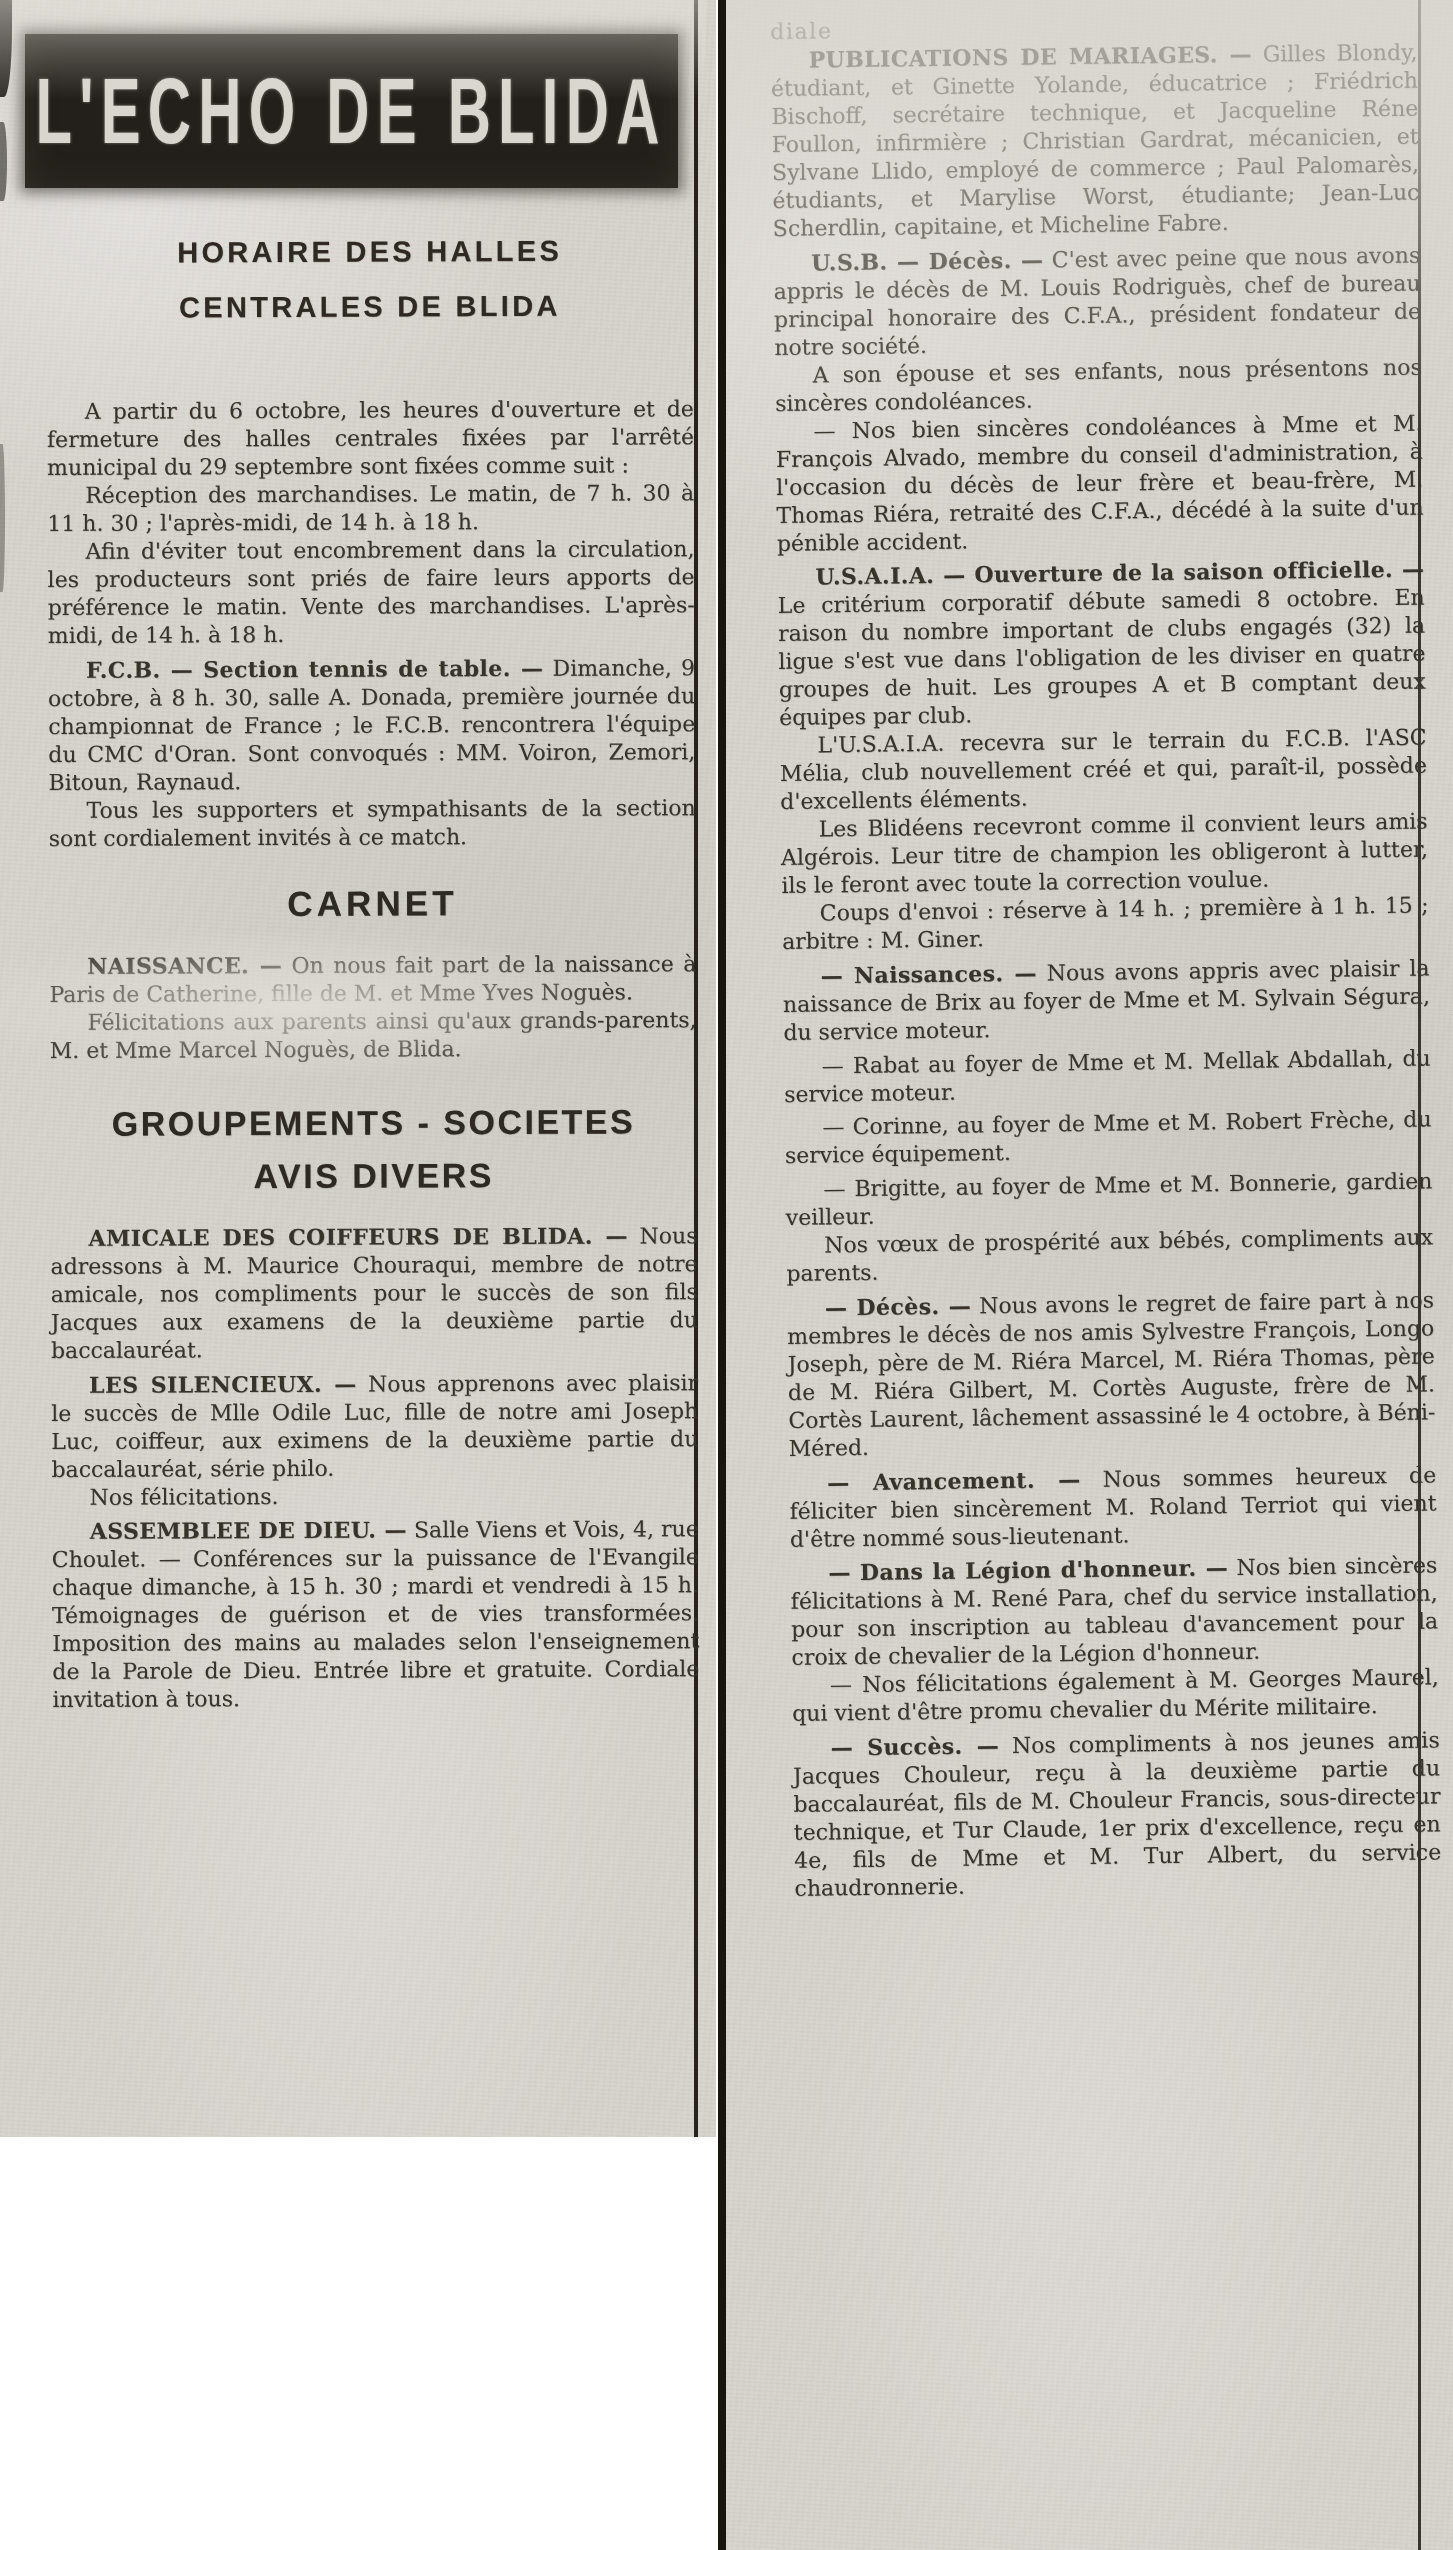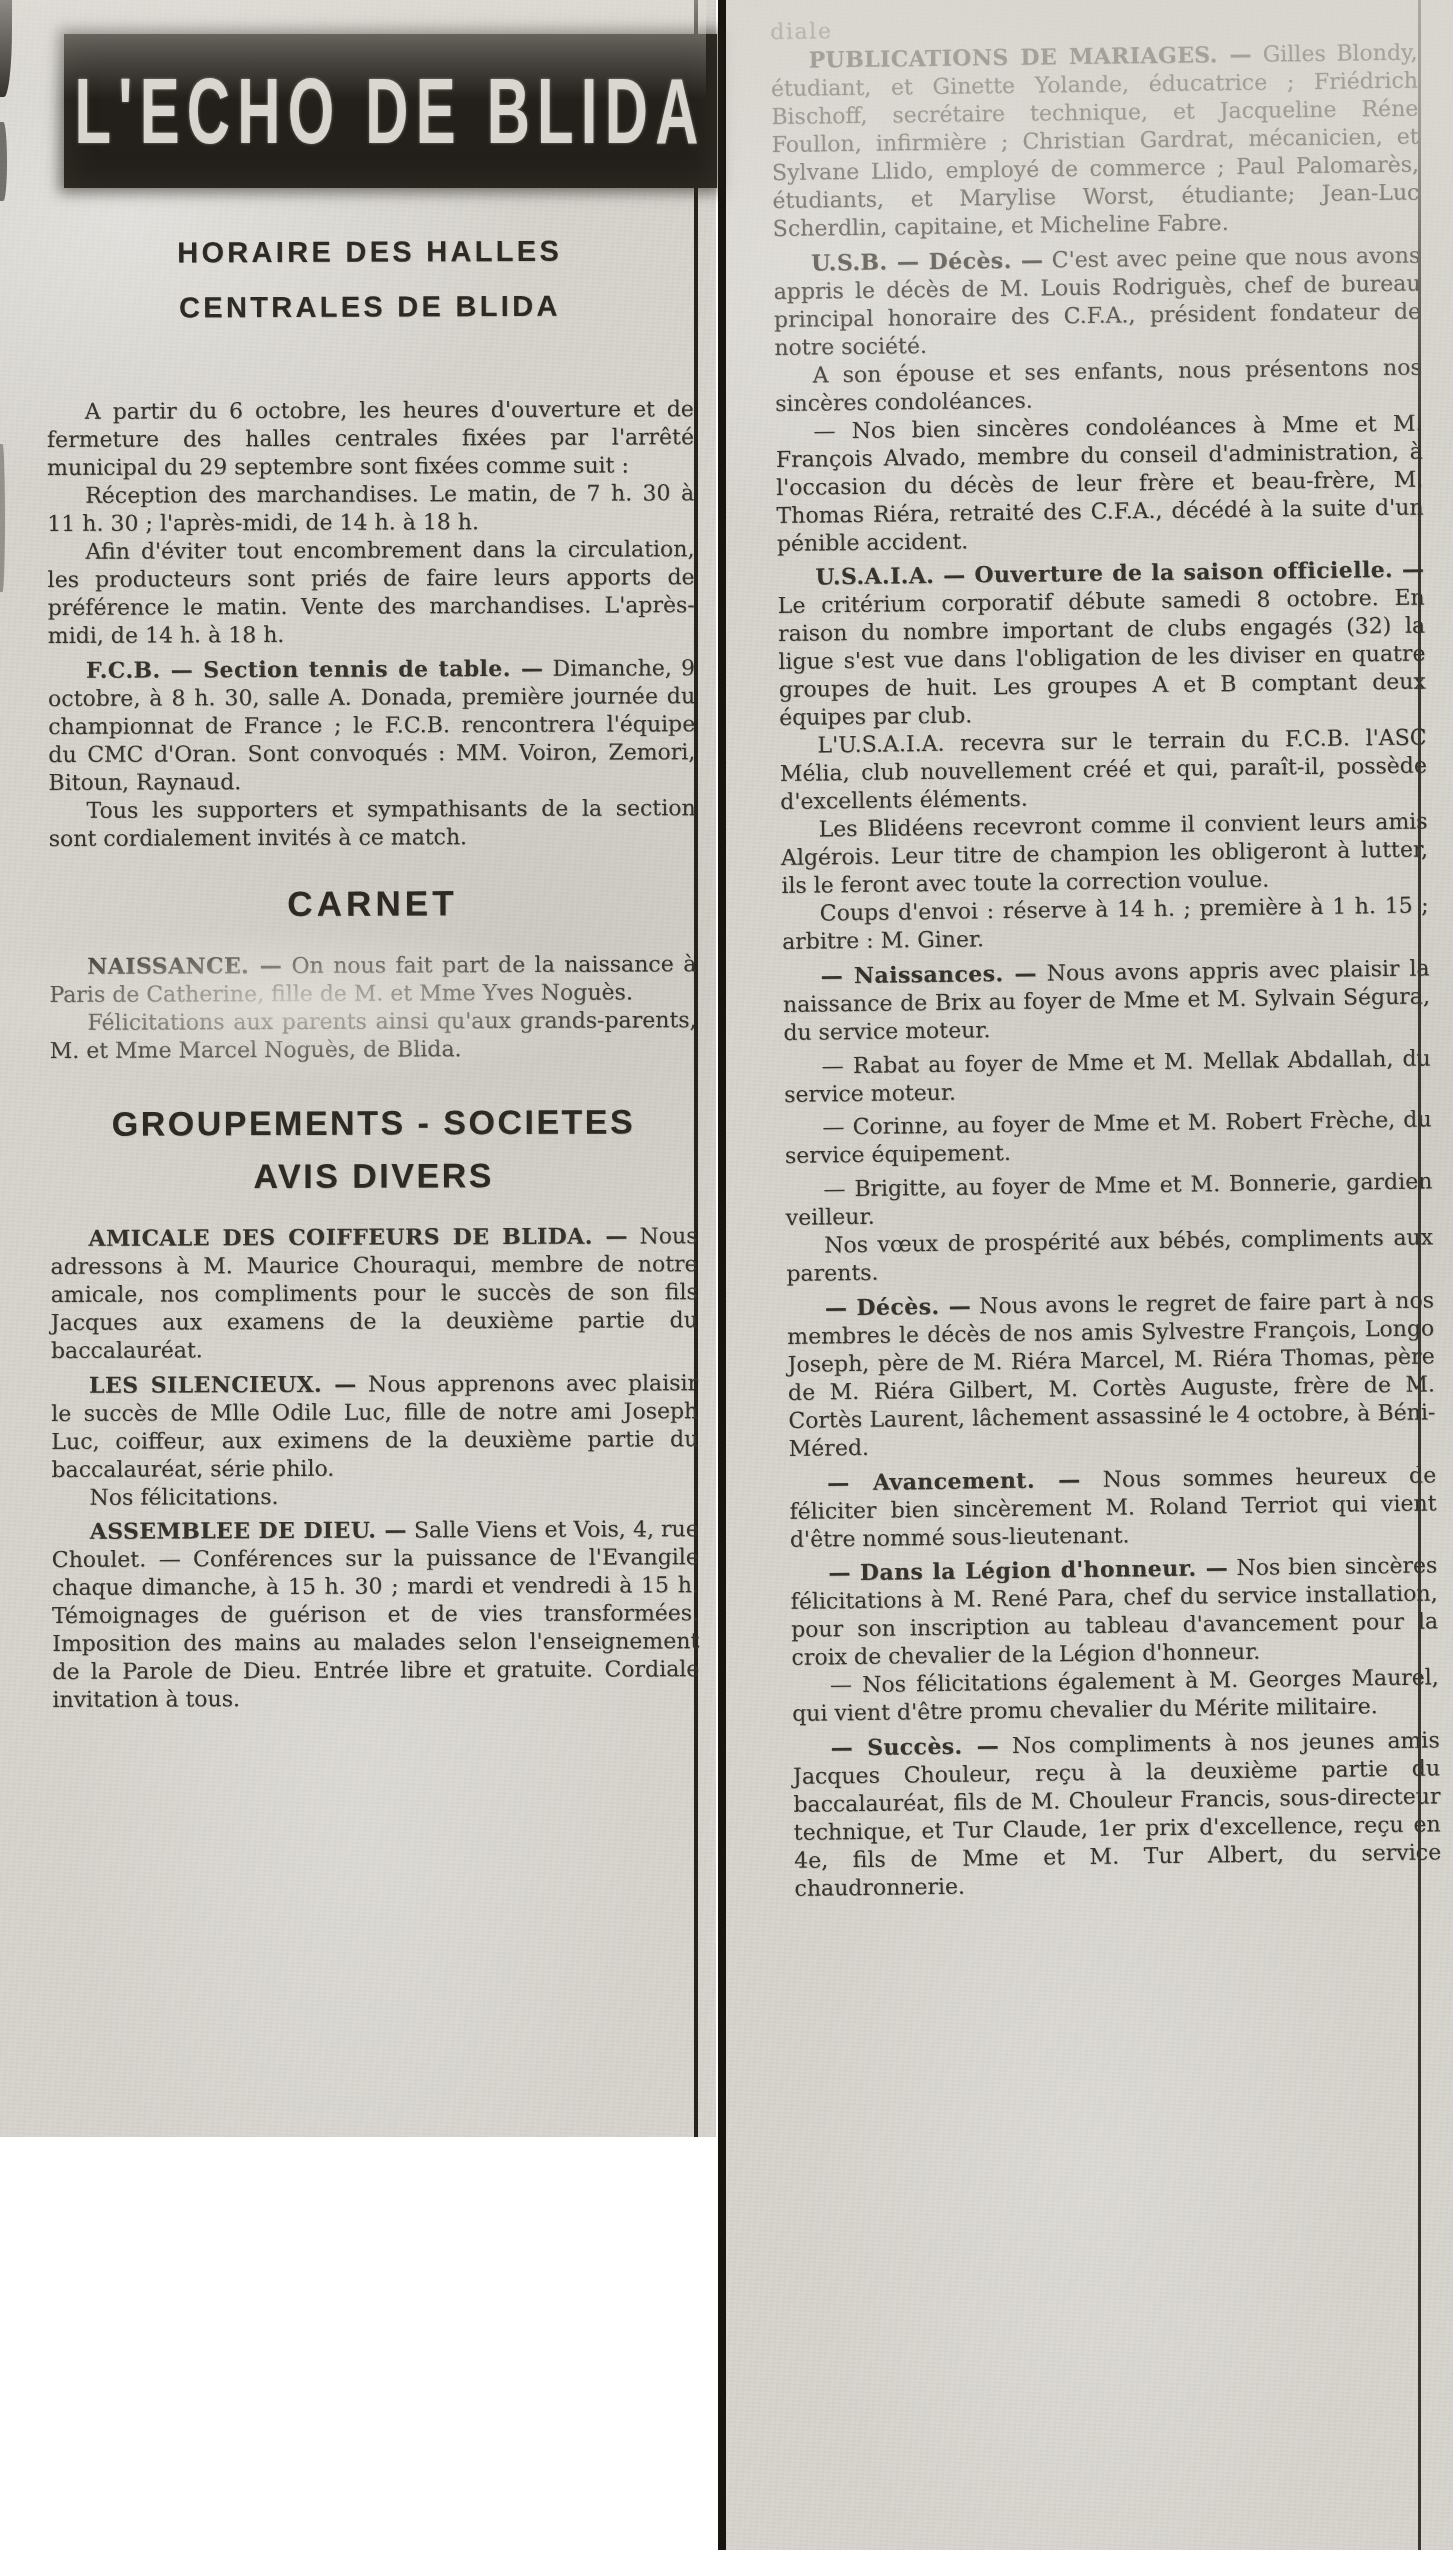--- a/index.html
+++ b/index.html
@@ -26,21 +26,21 @@
   .smudge{position:absolute;background:#1c1914;}
   .smudge-a{left:0;top:0;width:11.5px;height:97px;border-radius:0 0 70% 0;opacity:.88;}
   .smudge-b{left:0;top:122px;width:7.4px;height:79px;border-radius:0 60% 60% 0;opacity:.55;}
   .smudge-c{left:0;top:444px;width:5px;height:148px;border-radius:0 50% 50% 0;opacity:.35;}
 
   
   .masthead{
     position:absolute;left:25px;top:34px;width:653px;height:154px;
     background:#23201b;
     box-shadow:0 0 13px 5px rgba(35,32,27,0.55), inset 0 0 33px rgba(80,75,66,0.35);
-    display:flex;align-items:center;justify-content:center;margin-left:39px;
+    display:flex;align-items:center;justify-content:center;
   }
   .masthead-title{
     color:#d9d6d0;
     font-family:"Liberation Sans", sans-serif;
     font-weight:bold;font-size:61px;letter-spacing:7.4px;white-space:nowrap;
     transform:scaleY(1.52) scaleX(0.98);
     text-shadow:0 0 2.5px rgba(220,218,212,0.5);
   }
 
   

